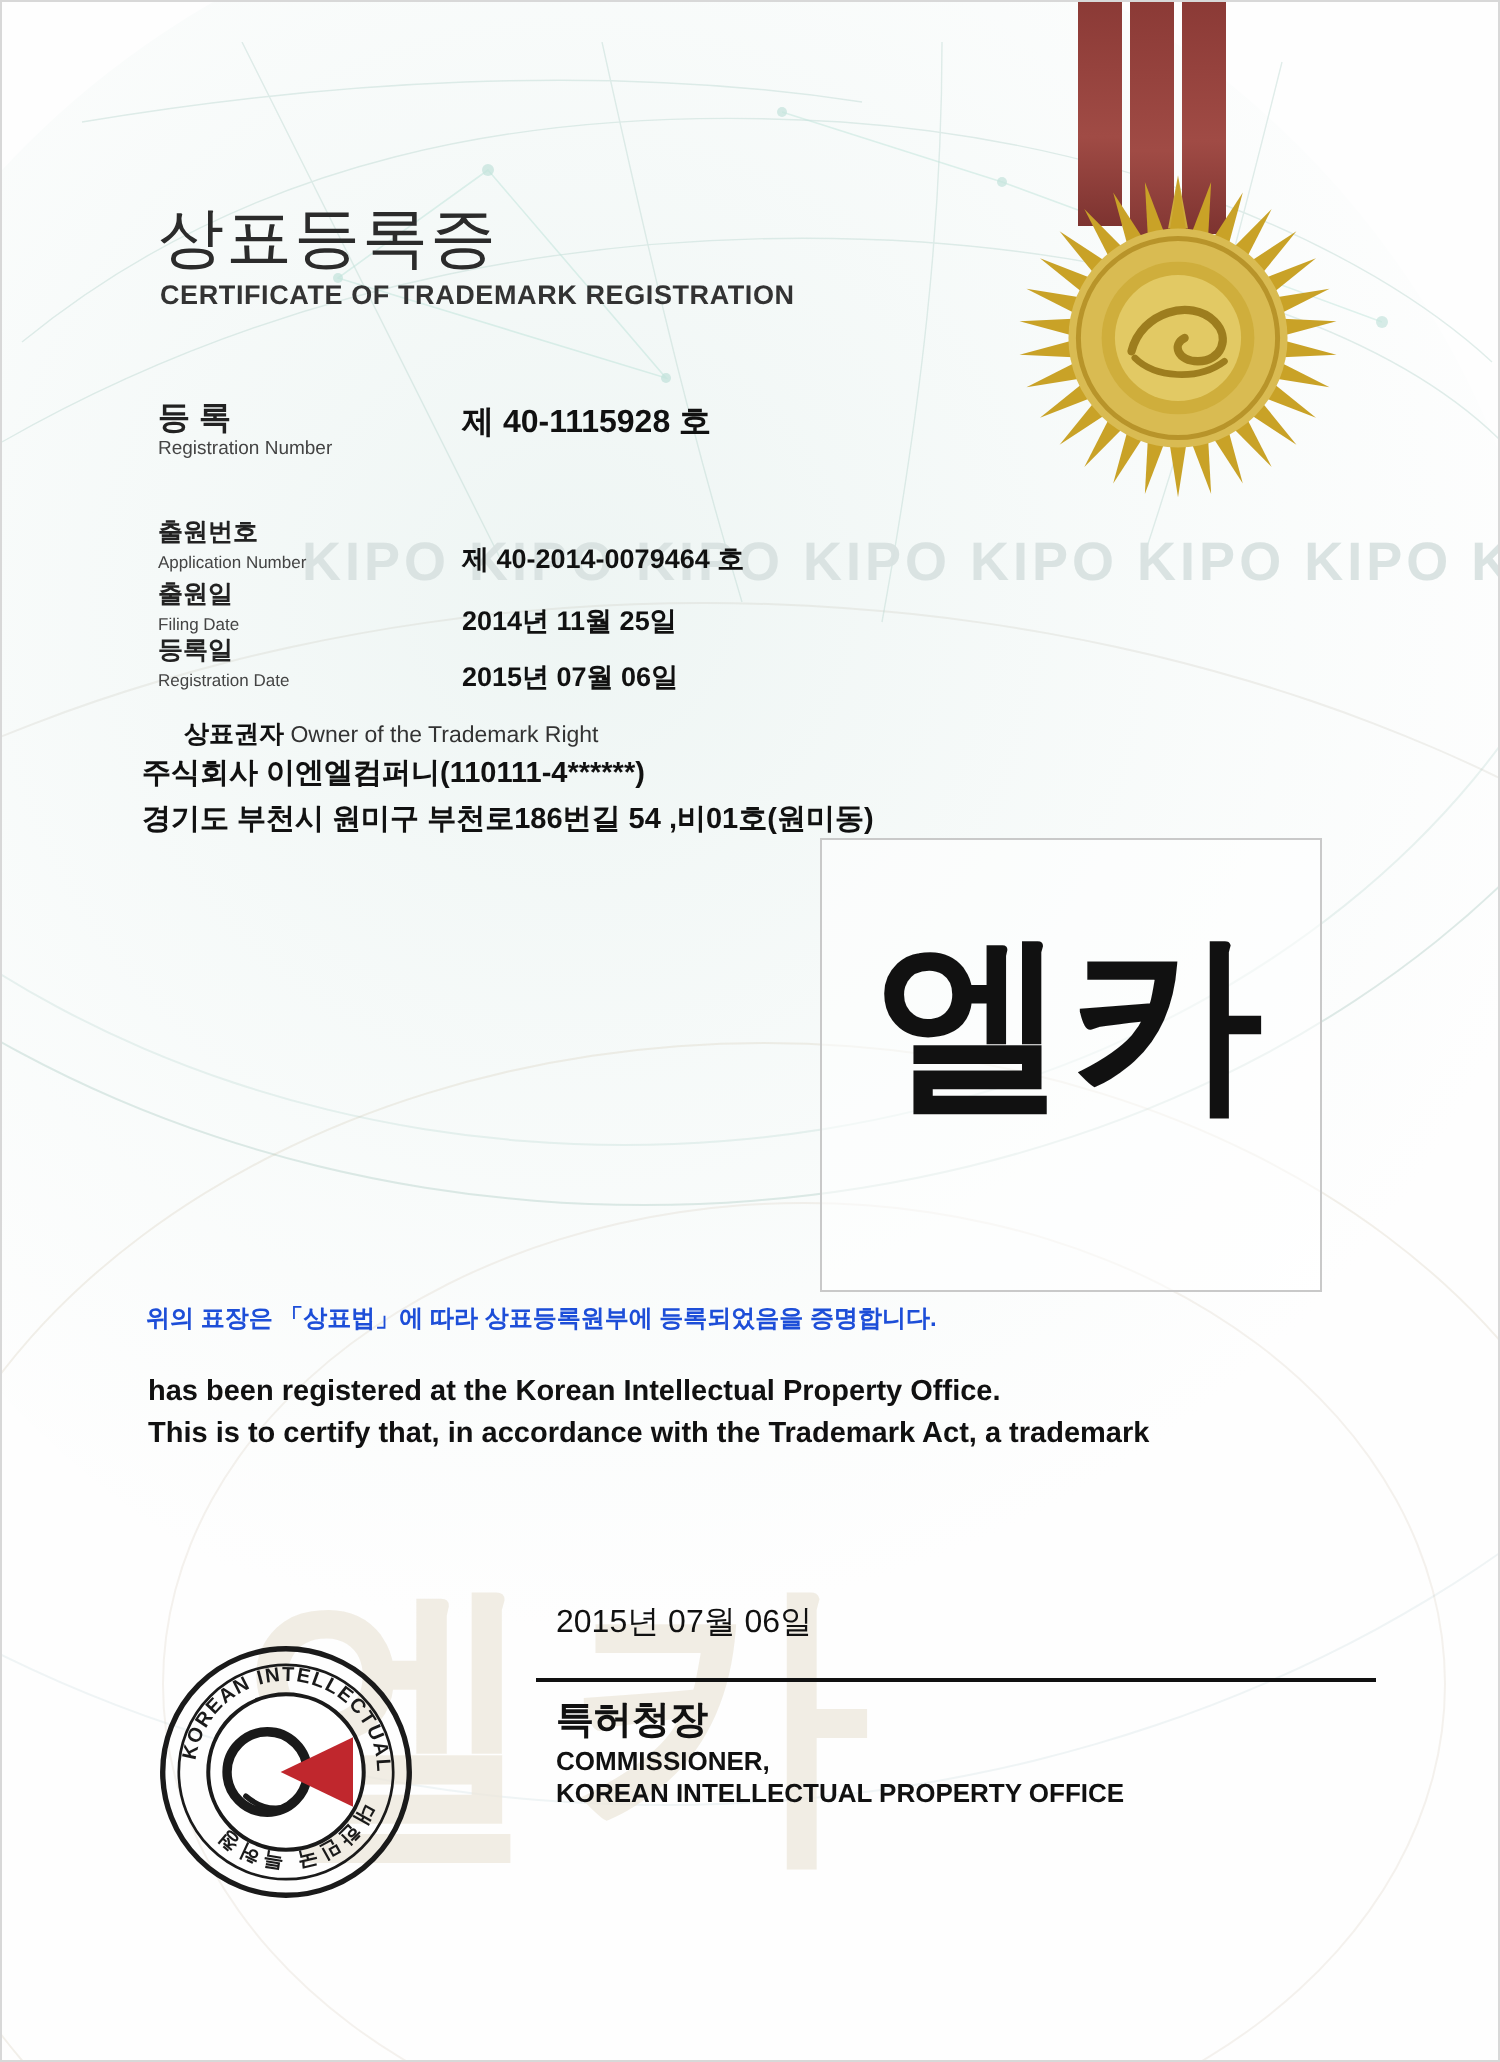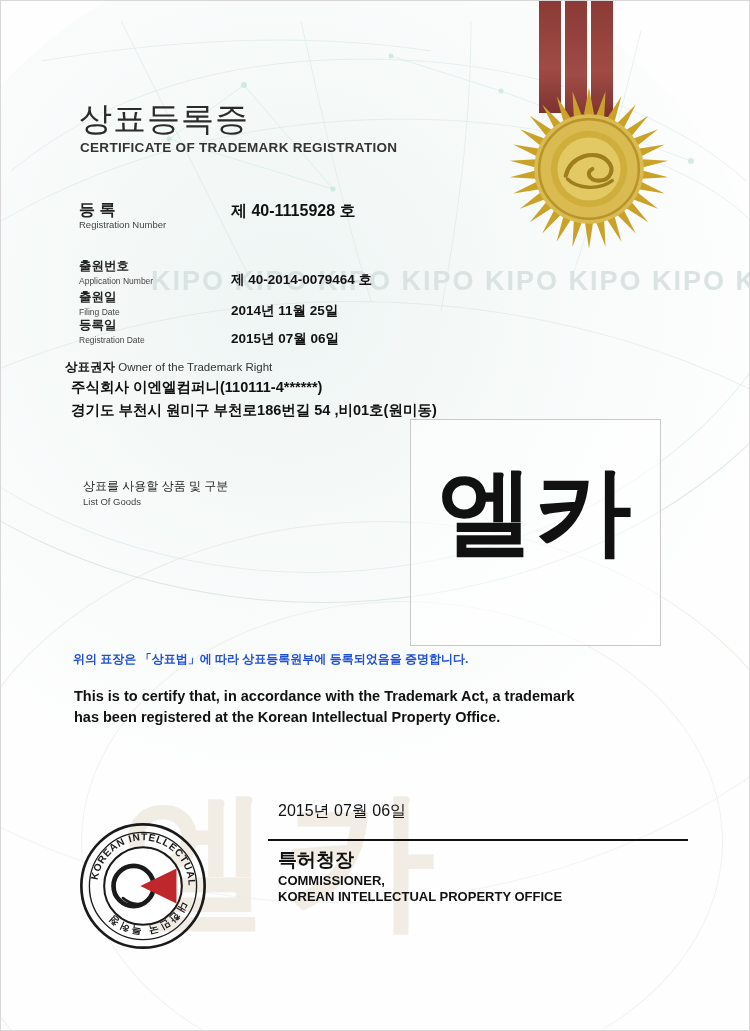--- a/index.html
+++ b/index.html
@@ -151,21 +151,21 @@
     font-weight: bold;
     color: #111;
     white-space: nowrap;
   }
   .field.small .lab-ko { font-size: 12.5px; }
   .field.small .lab-en { font-size: 8.5px; }
   .field.small .val { font-size: 13.5px; left: 152px; top: 2px; margin-top: 12px;}
 
   .owner-head {
     position: absolute;
-    left: 64px;
+    left: 91px;
     top: 358px;
     font-size: 11.5px;
     color: #333;
   }
   .owner-head b { font-size: 12.5px; color:#111;}
   .owner-lines {
     position: absolute;
     left: 70px;
     top: 375px;
     width: 400px;
@@ -409,33 +409,29 @@
 
   <div class="owner-head">
     <b>상표권자</b>
     <span>Owner of the Trademark Right</span>
   </div>
   <div class="owner-lines">
     <div>주식회사 이엔엘컴퍼니(110111-4******)</div>
     <div>경기도 부천시 원미구  부천로186번길  54 ,비01호(원미동)</div>
   </div>
 
-  <div class="goods-head">
-    <div>상표를 사용할 상품 및 구분</div>
-    <div class="en">List Of Goods</div>
-  </div>
 
   <div class="mark-box">
     <div class="mark-text">엘카</div>
   </div>
 
   <div class="certify-ko">위의 표장은 「상표법」에 따라 상표등록원부에 등록되었음을 증명합니다.</div>
   <div class="certify-en">
+    <div>has been registered at the Korean Intellectual Property Office.</div>
     <div>This is to certify that, in accordance with the Trademark Act, a trademark</div>
-    <div>has been registered at the Korean Intellectual Property Office.</div>
   </div>
 
   <div class="issue-date">2015년 07월 06일</div>
   <div class="sign-rule"></div>
   <div class="commissioner-ko">특허청장</div>
   <div class="commissioner-en">
     <div>COMMISSIONER,</div>
     <div>KOREAN INTELLECTUAL PROPERTY OFFICE</div>
   </div>
 

